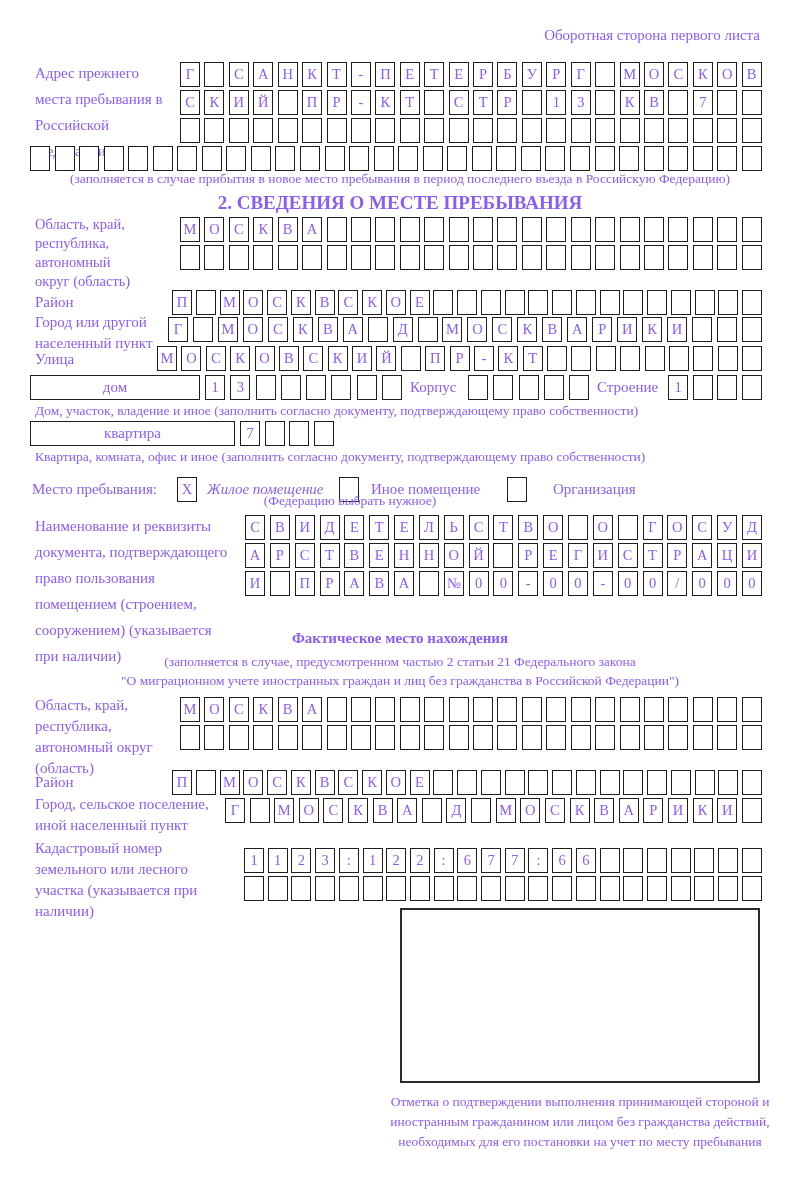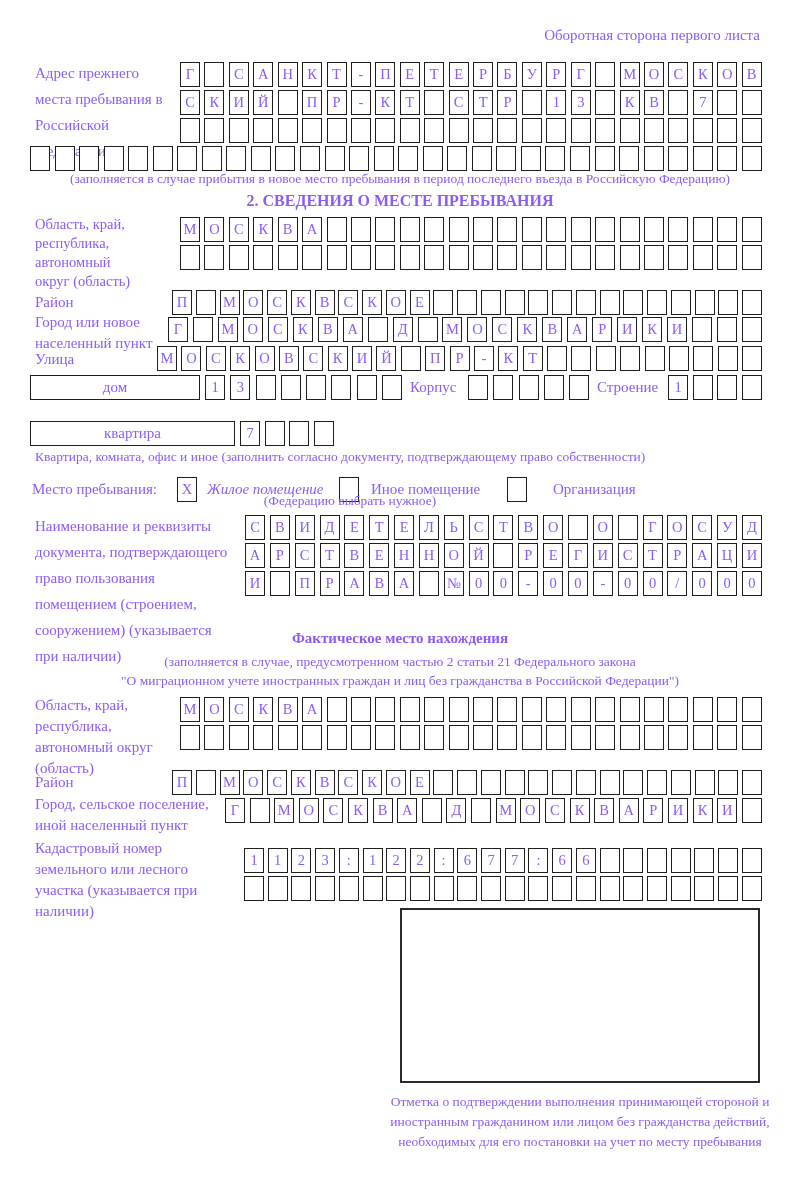--- a/index.html
+++ b/index.html
@@ -5,21 +5,21 @@
   * { margin:0; padding:0; box-sizing:border-box; }
   html,body { background:#fff; }
   .sheet { position:relative; width:800px; height:1180px; background:#fff;
            font-family:"Liberation Serif","DejaVu Serif",serif; color:#8b5cf6; overflow:hidden;border-radius:7px; }
   .abs { position:absolute; }
   .label { font-size:15px; line-height:26px; }
   .label-tight { font-size:14.5px; line-height:19px; }
   .label-med { font-size:15px; line-height:21px; }
   .caption { font-size:13.5px; }
   .center { text-align:center; }
-  .title { font-weight:bold; font-size:16px; text-align:center; width:100%; }
+  .title { font-weight:bold; font-size:19px; text-align:center; width:100%; }
   .cellrow { position:absolute; display:flex; justify-content:space-between; height:25px; }
   .cell { width:20px; height:25px; border:1.6px solid #1d1d1d; display:flex; align-items:center;
           justify-content:center; font-size:14.5px; flex:none; background:#fff; }
   .labelbox { position:absolute; border:1.6px solid #1d1d1d; height:25px; display:flex;
               align-items:center; justify-content:center; font-size:15px; background:#fff; }
   .inline-label { position:absolute; font-size:15px; line-height:25px; white-space:nowrap;text-align:right; }
   .stampbox { position:absolute; border:2px solid #2a2a2a; background:#fff; }
 </style>
 </head>
 <body>
@@ -219,21 +219,21 @@
       <span class="cell"></span>
       <span class="cell"></span>
       <span class="cell"></span>
       <span class="cell"></span>
       <span class="cell"></span>
       <span class="cell"></span>
       <span class="cell"></span>
       <span class="cell"></span>
     </div>
 
-  <div class="abs label-med" style="left:35px; top:312px; width:130px;">Город или новое населенный пункт</div>
+  <div class="abs label-med" style="left:35px; top:312px; width:130px;">Город или другой населенный пункт</div>
   <div class="cellrow" style="left:168px; top:317px; width:594px;">
       <span class="cell">Г</span>
       <span class="cell"></span>
       <span class="cell">М</span>
       <span class="cell">О</span>
       <span class="cell">С</span>
       <span class="cell">К</span>
       <span class="cell">В</span>
       <span class="cell">А</span>
       <span class="cell"></span>
@@ -304,20 +304,21 @@
         <span class="cell"></span>
       </div>
     <div class="inline-label" style="left:567px; top:0;">Строение</div>
     <div class="cellrow" style="left:638px; top:0; width:94px;">
         <span class="cell">1</span>
         <span class="cell"></span>
         <span class="cell"></span>
         <span class="cell"></span>
       </div>
   </div>
+  <div class="abs caption" style="left:35px; top:403px; width:740px;">Дом, участок, владение и иное (заполнить согласно документу, подтверждающему право собственности)</div>
 
   <div class="abs" style="left:30px; top:421px; width:732px; height:25px;">
     <div class="labelbox" style="left:0; top:0; width:205px;">квартира</div>
     <div class="cellrow" style="left:210px; top:0; width:94px;">
         <span class="cell">7</span>
         <span class="cell"></span>
         <span class="cell"></span>
         <span class="cell"></span>
       </div>
   </div>

